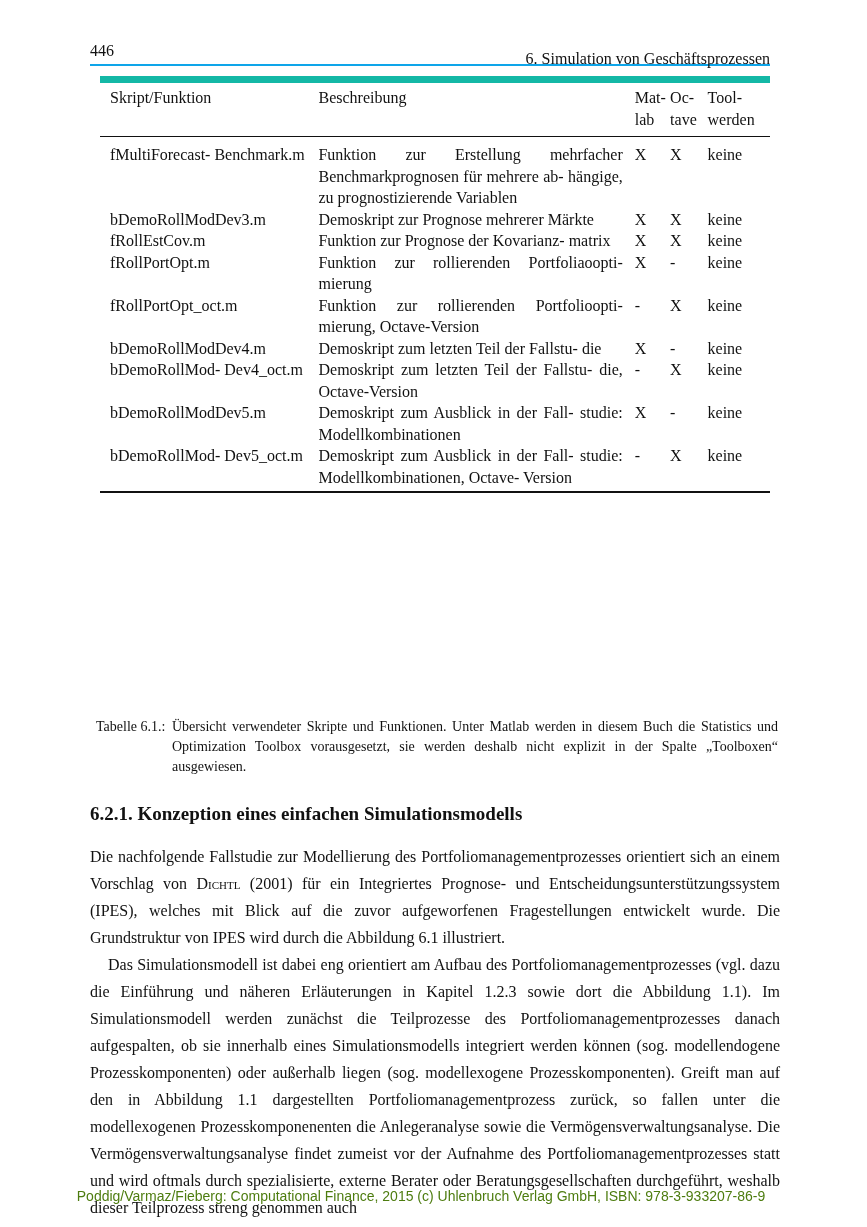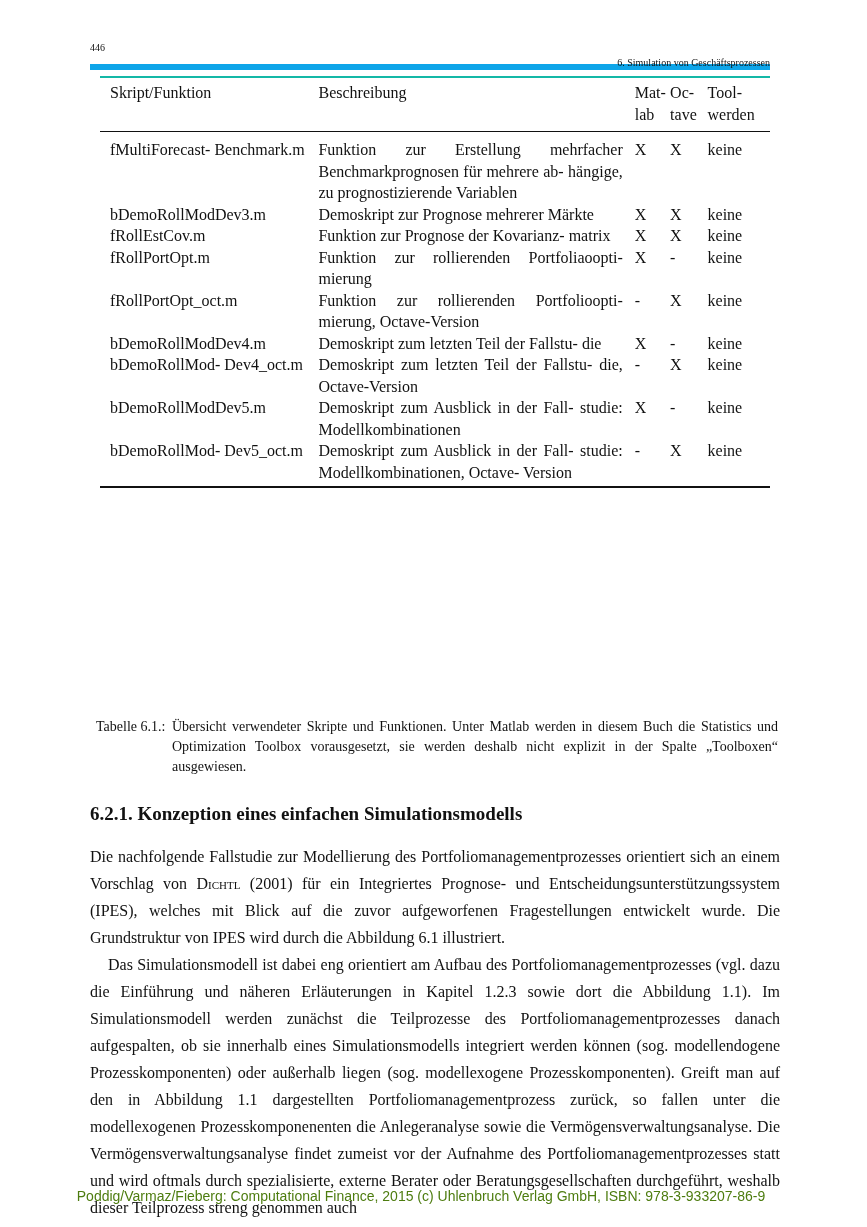--- a/index.html
+++ b/index.html
@@ -1,25 +1,25 @@
 <!DOCTYPE html>
 <html><head>
 <meta charset="utf-8">
 <style>
   html, body { margin:0; padding:0; background:#fff; }
   body { width:867px; height:1227px; position:relative; overflow:hidden;
          font-family:"Liberation Serif", "DejaVu Serif", serif; color:#111; }
   .header { position:absolute; left:90px; top:42px; width:680px; height:22px;
-            border-bottom:6px solid #0ea5e9; font-size:10px; }
+            border-bottom:2px solid #0ea5e9; font-size:16px; }
   .header .pno { position:absolute; left:0; top:0; }
-  .header .run { position:absolute; right:0; top:15px; }
+  .header .run { position:absolute; right:0; top:8px; }
   table.scripts { position:absolute; left:100px; top:76px; width:670px;
                   border-collapse:collapse; font-size:16px; line-height:21.5px; }
   table.scripts th, table.scripts td { text-align:left; vertical-align:top; font-weight:normal; padding:0; }
-  table.scripts thead tr { border-top:2px solid #14b8a6; border-bottom:1px solid #111; }
+  table.scripts thead tr { border-top:7px solid #14b8a6; border-bottom:1px solid #111; }
   table.scripts thead th { padding-top:4px; padding-bottom:6px; }
   table.scripts tbody tr:first-child td { padding-top:7px; }
   table.scripts tbody tr:last-child td { padding-bottom:3px; }
   table.scripts tbody tr:last-child { border-bottom:2px solid #111; }
   .c1 { width:200px; padding-left:10px !important; }
   .c2 { width:292px; text-align:justify !important; padding-right:12px !important; }
   .c3 { width:34px; } .c4 { width:36px; } .c5 { width:60px; }
   .caption { position:absolute; left:88px; top:717px; width:690px; font-size:14px; line-height:20px; }
   .caption .lbl { position:absolute; left:8px; top:0; }
   .caption .txt { margin-left:84px; text-align:justify; }

